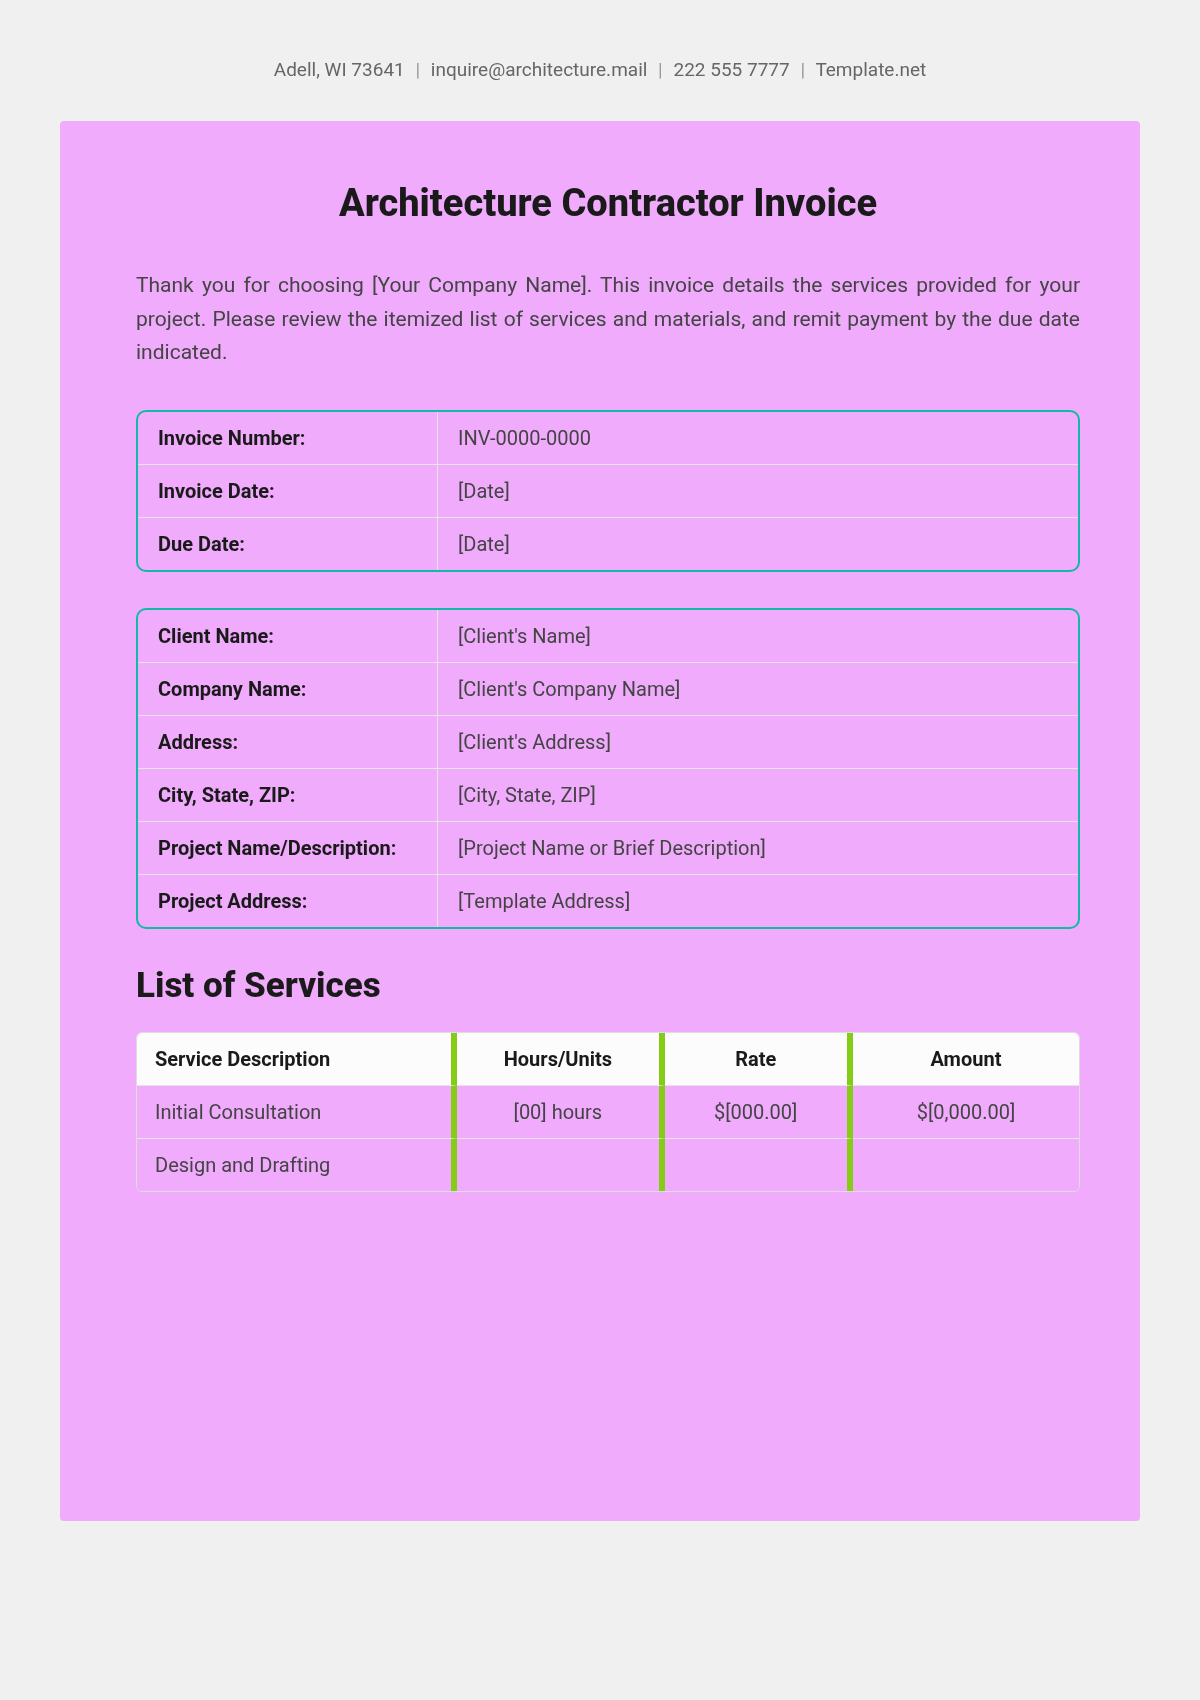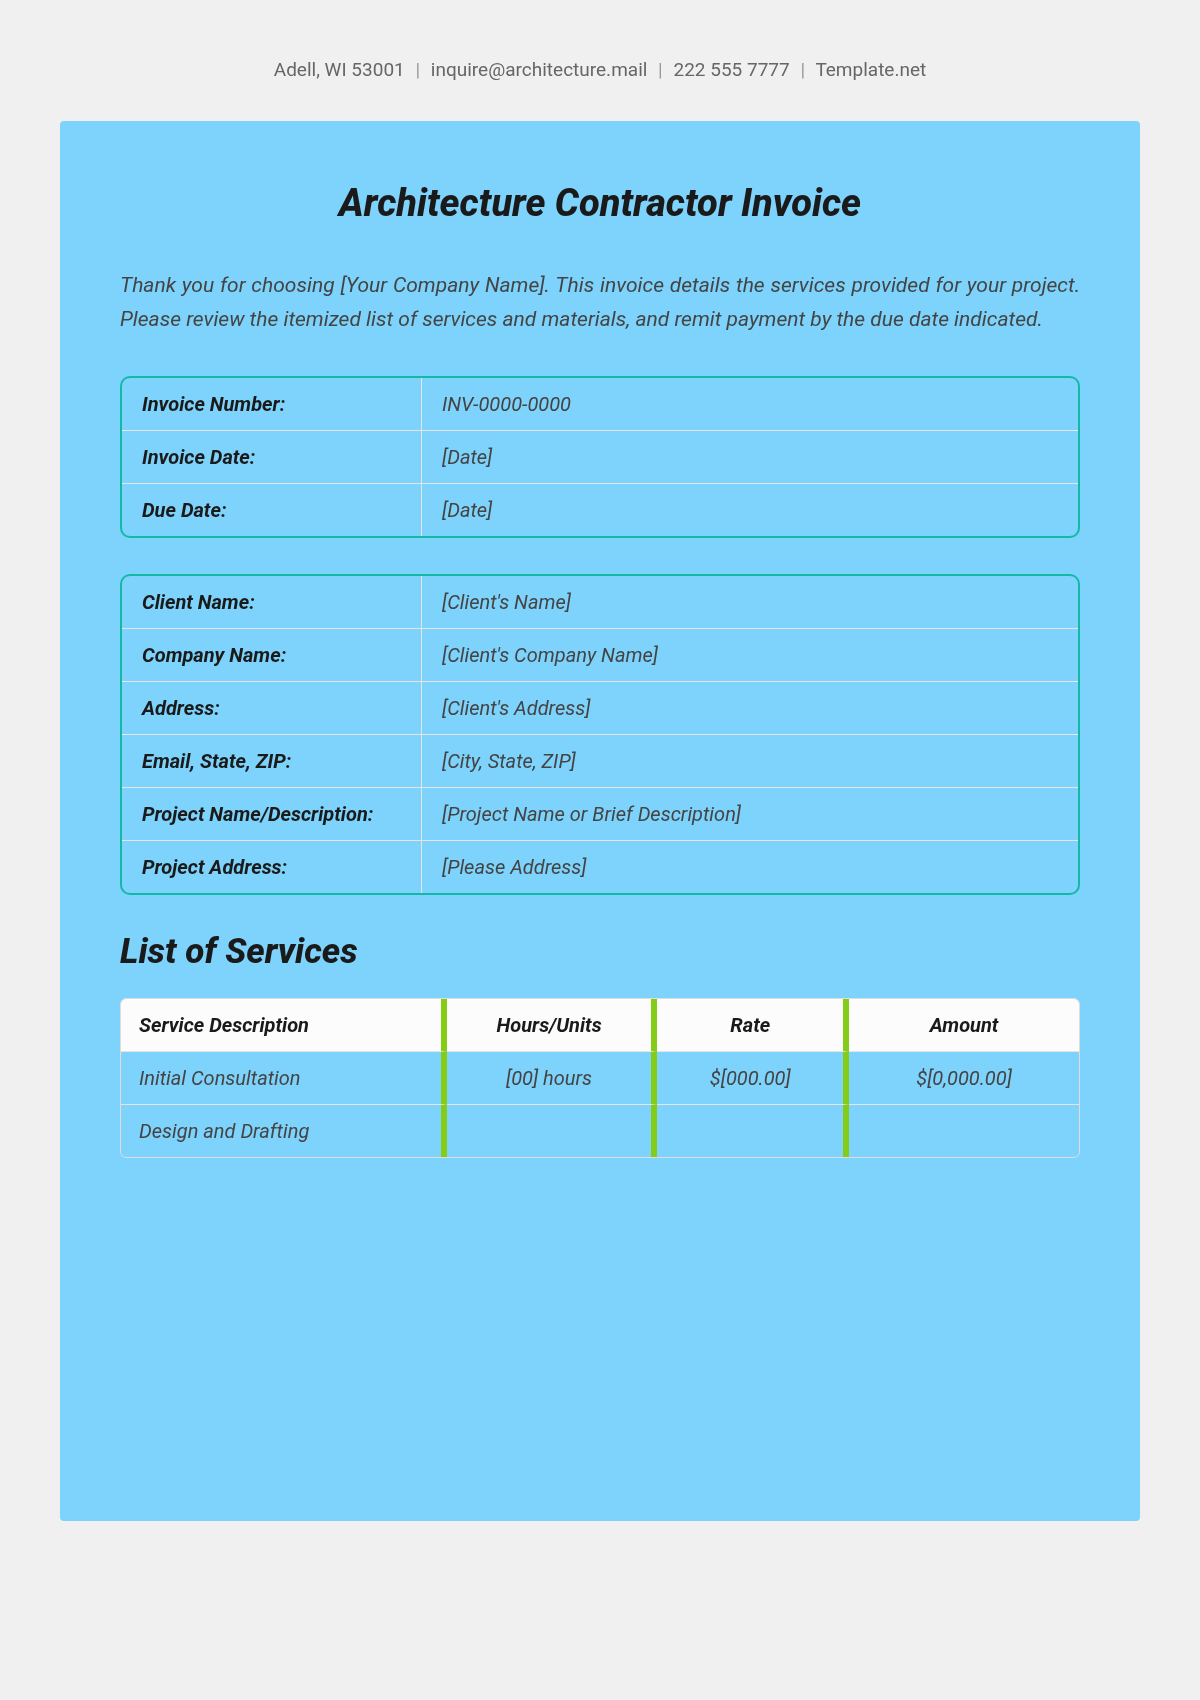--- a/index.html
+++ b/index.html
@@ -45,26 +45,25 @@
     letter-spacing: 4px;
     padding: 6px 18px 6px 22px;
   }
   .contact-line {
     margin-top: 18px;
     font-size: 19px;
     color: #666;
   }
   .contact-line .sep { margin: 0 6px; color: #999; }
   .page {
-    background: #7dd3fc;
+    background: #f0abfc;
     margin: 10px 60px 0 60px;
-    padding: 60px 60px 40px 60px;
+    padding: 60px 60px 40px 76px;
     min-height: 1400px;
     border-radius: 4px;
-    font-style: italic;
   }
   .doc-title {
     text-align: center;
     font-size: 38px;
     font-weight: 800;
     color: #1a1a1a;
     margin-bottom: 44px;
   }
   .intro {
     font-size: 21px;
@@ -129,21 +128,21 @@
   .services-table .col-desc { width: 34%; }
   .services-table .col-hours { width: 22%; }
   .services-table .col-rate { width: 20%; }
   .services-table .col-amount { width: 24%; }
 </style>
 </head>
 <body>
 
 <div class="header-area">
   <div class="contact-line">
-    <span>Adell, WI 53001</span>
+    <span>Adell, WI 73641</span>
     <span class="sep">|</span>
     <span>inquire@architecture.mail</span>
     <span class="sep">|</span>
     <span>222 555 7777</span>
     <span class="sep">|</span>
     <span>Template.net</span>
   </div>
 </div>
 
 <div class="page">
@@ -177,30 +176,30 @@
     </tr>
     <tr>
       <td class="label">Company Name:</td>
       <td class="value">[Client's Company Name]</td>
     </tr>
     <tr>
       <td class="label">Address:</td>
       <td class="value">[Client's Address]</td>
     </tr>
     <tr>
-      <td class="label">Email, State, ZIP:</td>
+      <td class="label">City, State, ZIP:</td>
       <td class="value">[City, State, ZIP]</td>
     </tr>
     <tr>
       <td class="label">Project Name/Description:</td>
       <td class="value">[Project Name or Brief Description]</td>
     </tr>
     <tr>
       <td class="label">Project Address:</td>
-      <td class="value">[Please Address]</td>
+      <td class="value">[Template Address]</td>
     </tr>
   </tbody>
     </table>
 
   <h2 class="section-heading">List of Services</h2>
 
   <table class="services-table">
     <thead>
       <tr>
         <th class="col-desc">Service Description</th>

